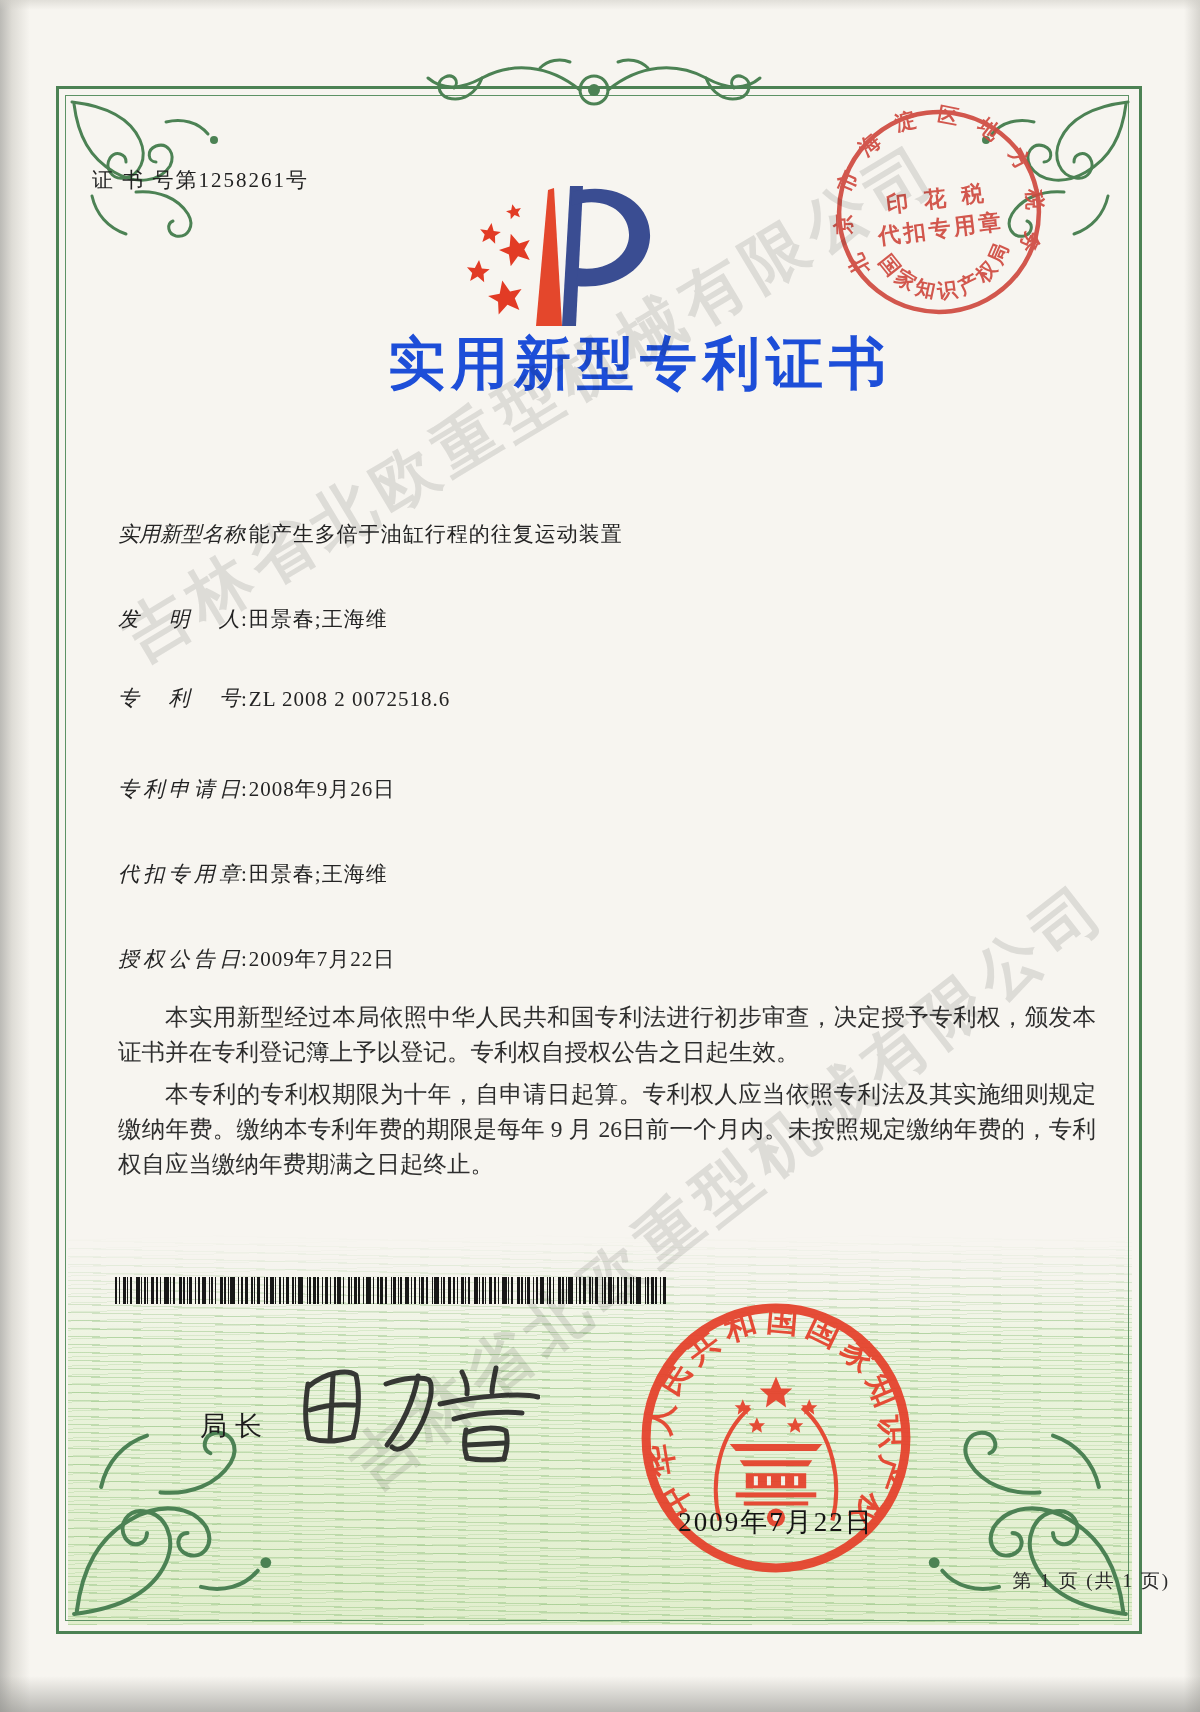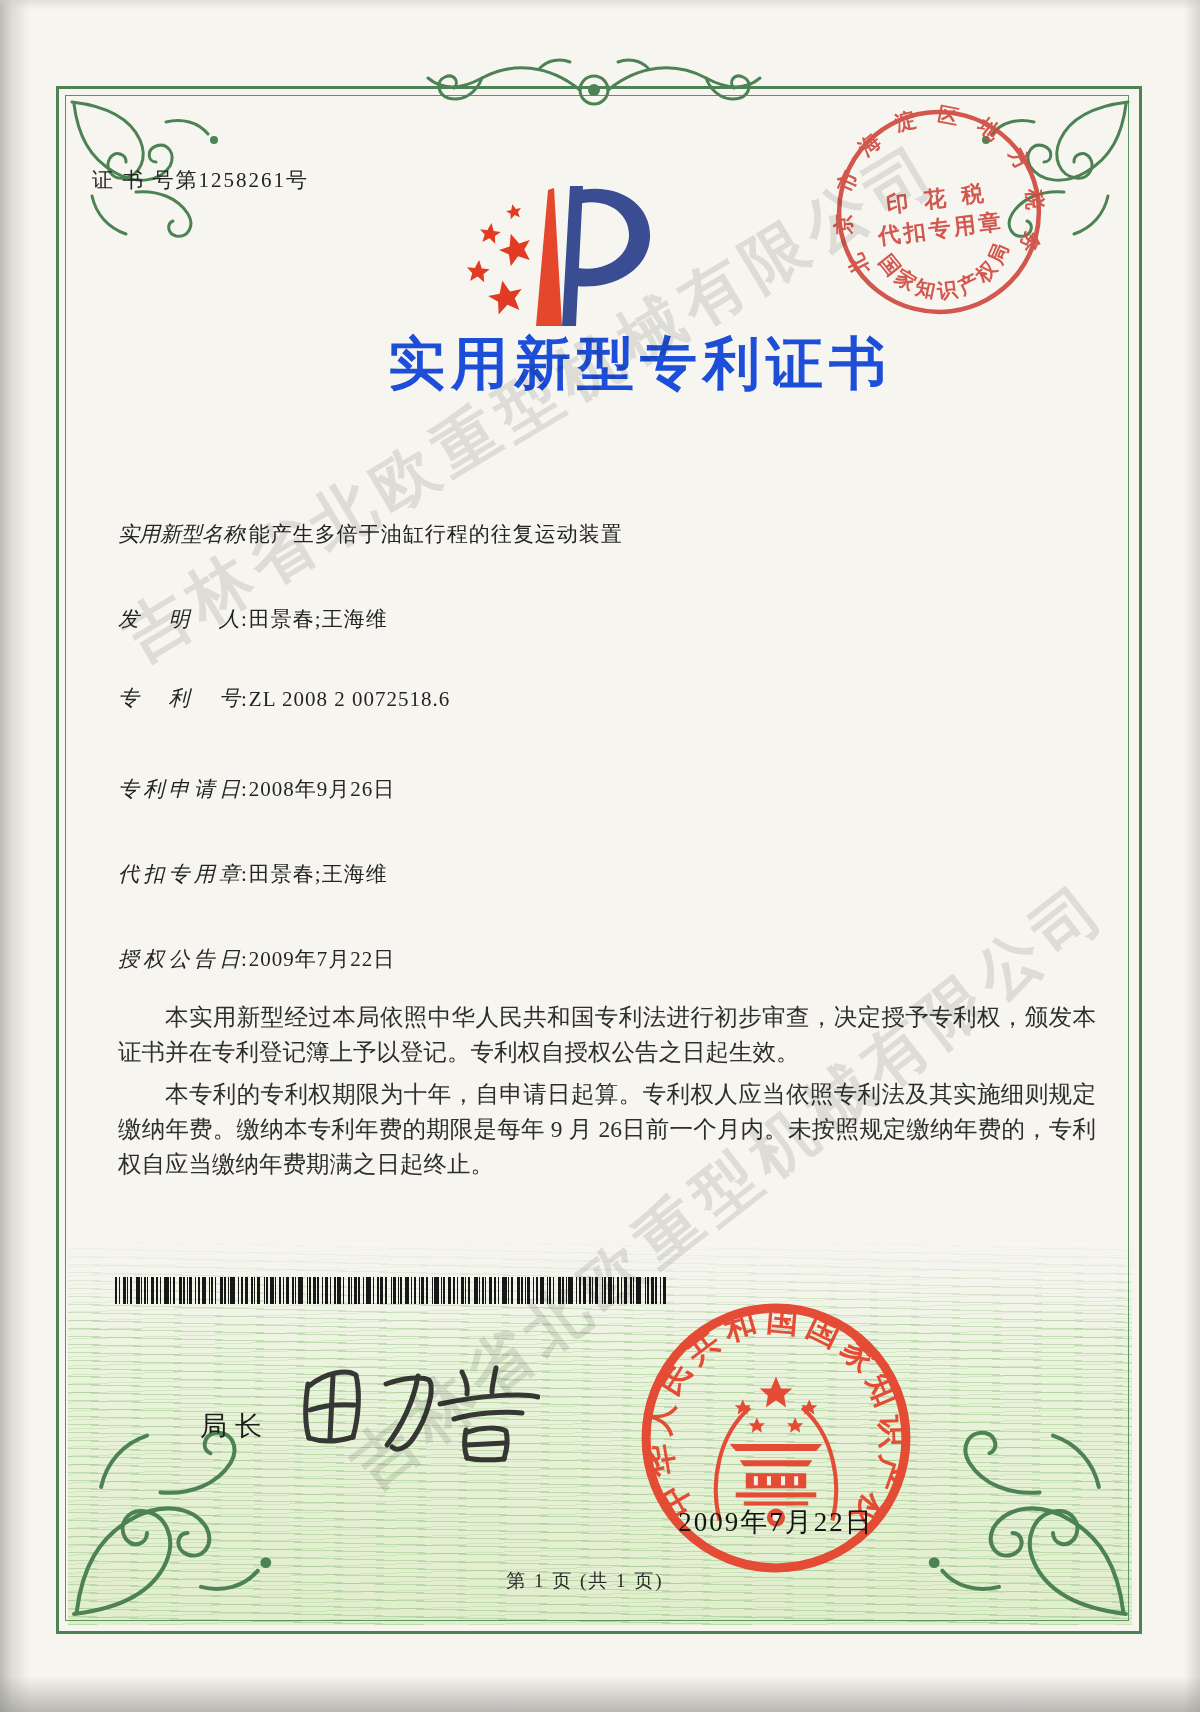--- a/index.html
+++ b/index.html
@@ -44,21 +44,21 @@
   .field-sep{margin:0 2px 0 1px;}
   .field-value{letter-spacing:1px;}
   .paragraphs{left:118px;top:1000px;width:978px;font-size:23.5px;line-height:35px;color:#2e2e2e;text-align:justify;z-index:10;}
   .paragraphs p{margin:0 0 7px 0;text-indent:2em;font-family:Liberation Serif, serif;}
   .barcode{left:115px;top:1277px;width:556px;height:27px;z-index:12;}
   .sig-label{left:200px;top:1408px;font-size:27px;letter-spacing:8px;color:#1d1d1d;z-index:15;}
   .sig-svg{left:290px;top:1342px;z-index:15;}
   .seal-svg{left:633px;top:1295px;z-index:14;opacity:.93;}
   .tax-stamp-svg{left:826px;top:99px;transform:rotate(-7deg);z-index:14;opacity:.92;}
   .seal-date{left:646px;top:1504px;width:260px;text-align:center;font-size:27px;letter-spacing:2px;color:#141414;z-index:20;}
-  .footer{left:0;top:1568px;width:1170px;text-align:center;font-size:19px;letter-spacing:2px;color:#2a2a2a;z-index:20;}
+  .footer{left:0;top:1568px;width:1170px;text-align:right;font-size:19px;letter-spacing:2px;color:#2a2a2a;z-index:20;}
   .logo-svg{left:452px;top:176px;z-index:10;}
   .ornaments{left:0;top:0;width:1200px;height:1712px;z-index:8;pointer-events:none;}
 </style>
 </head>
 <body>
 
 <div id="page">
 
   <div class="abs guilloche"></div>
 

